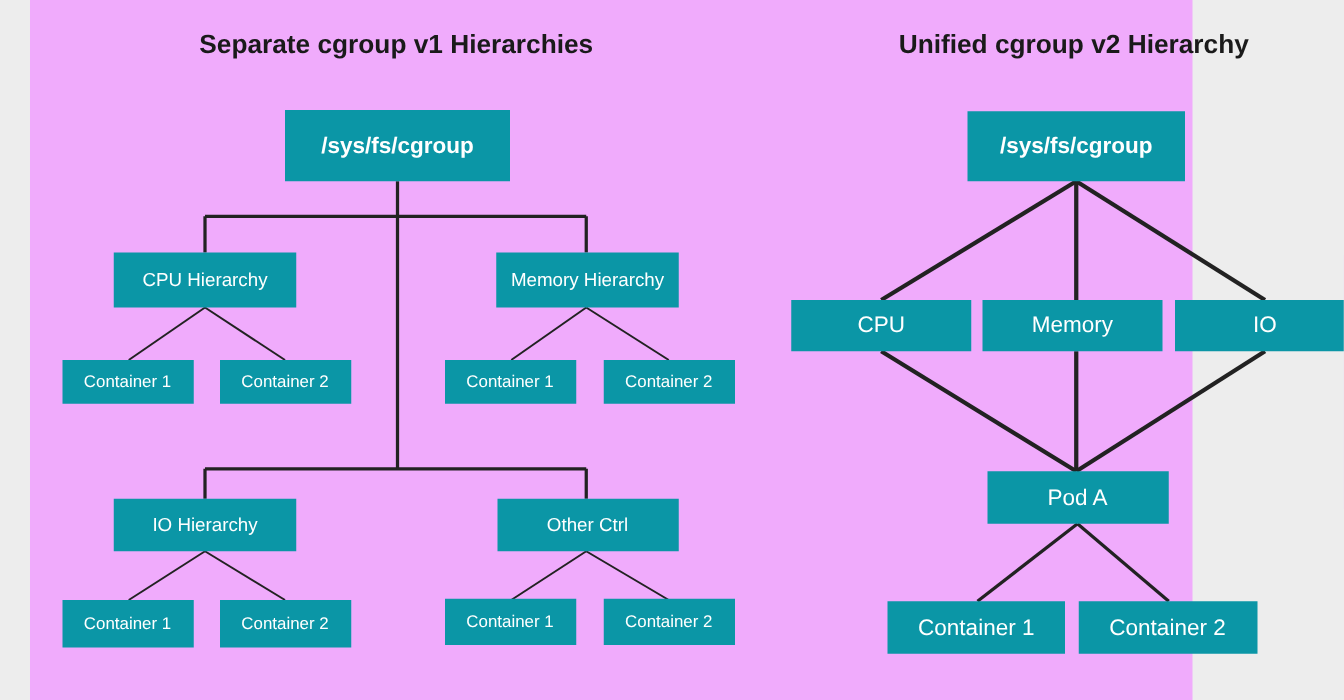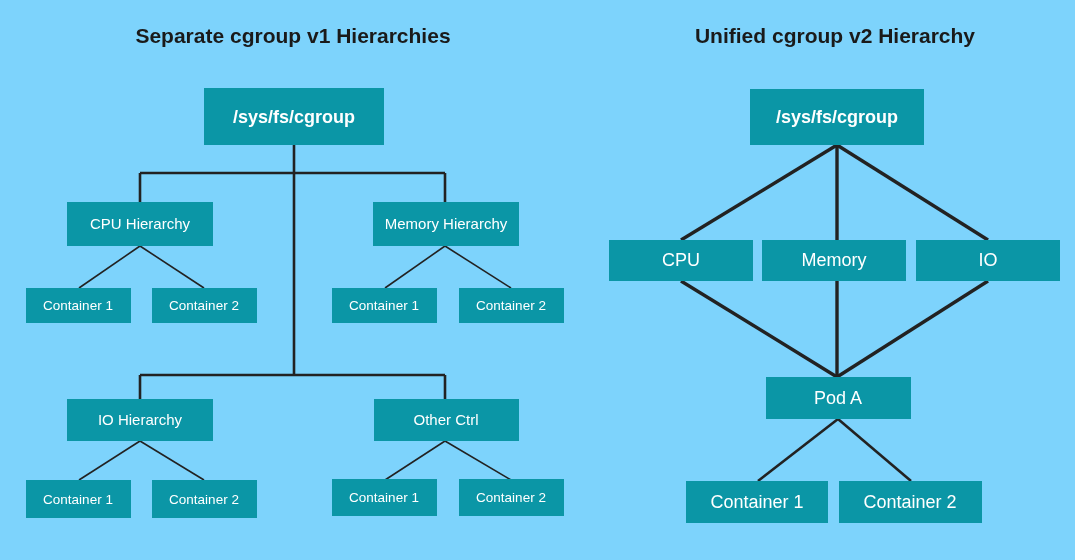--- a/index.html
+++ b/index.html
@@ -9,23 +9,24 @@
     background: #ededed;
   }
   body {
     width: 1075px;
     height: 560px;
     font-family: "Liberation Sans", sans-serif;
     overflow: hidden;
   }
   #stage {
     position: relative;
-    width: 1075px;
+    width: 930px;
     height: 560px;
-    background: #7dd3fc;
+    background: #f0abfc;
+    margin-left: 24px;
   }
   #diagram-svg {
     position: absolute;
     left: 0;
     top: 0;
     width: 1075px;
     height: 560px;
     display: block;
   }
   .panel-title {

